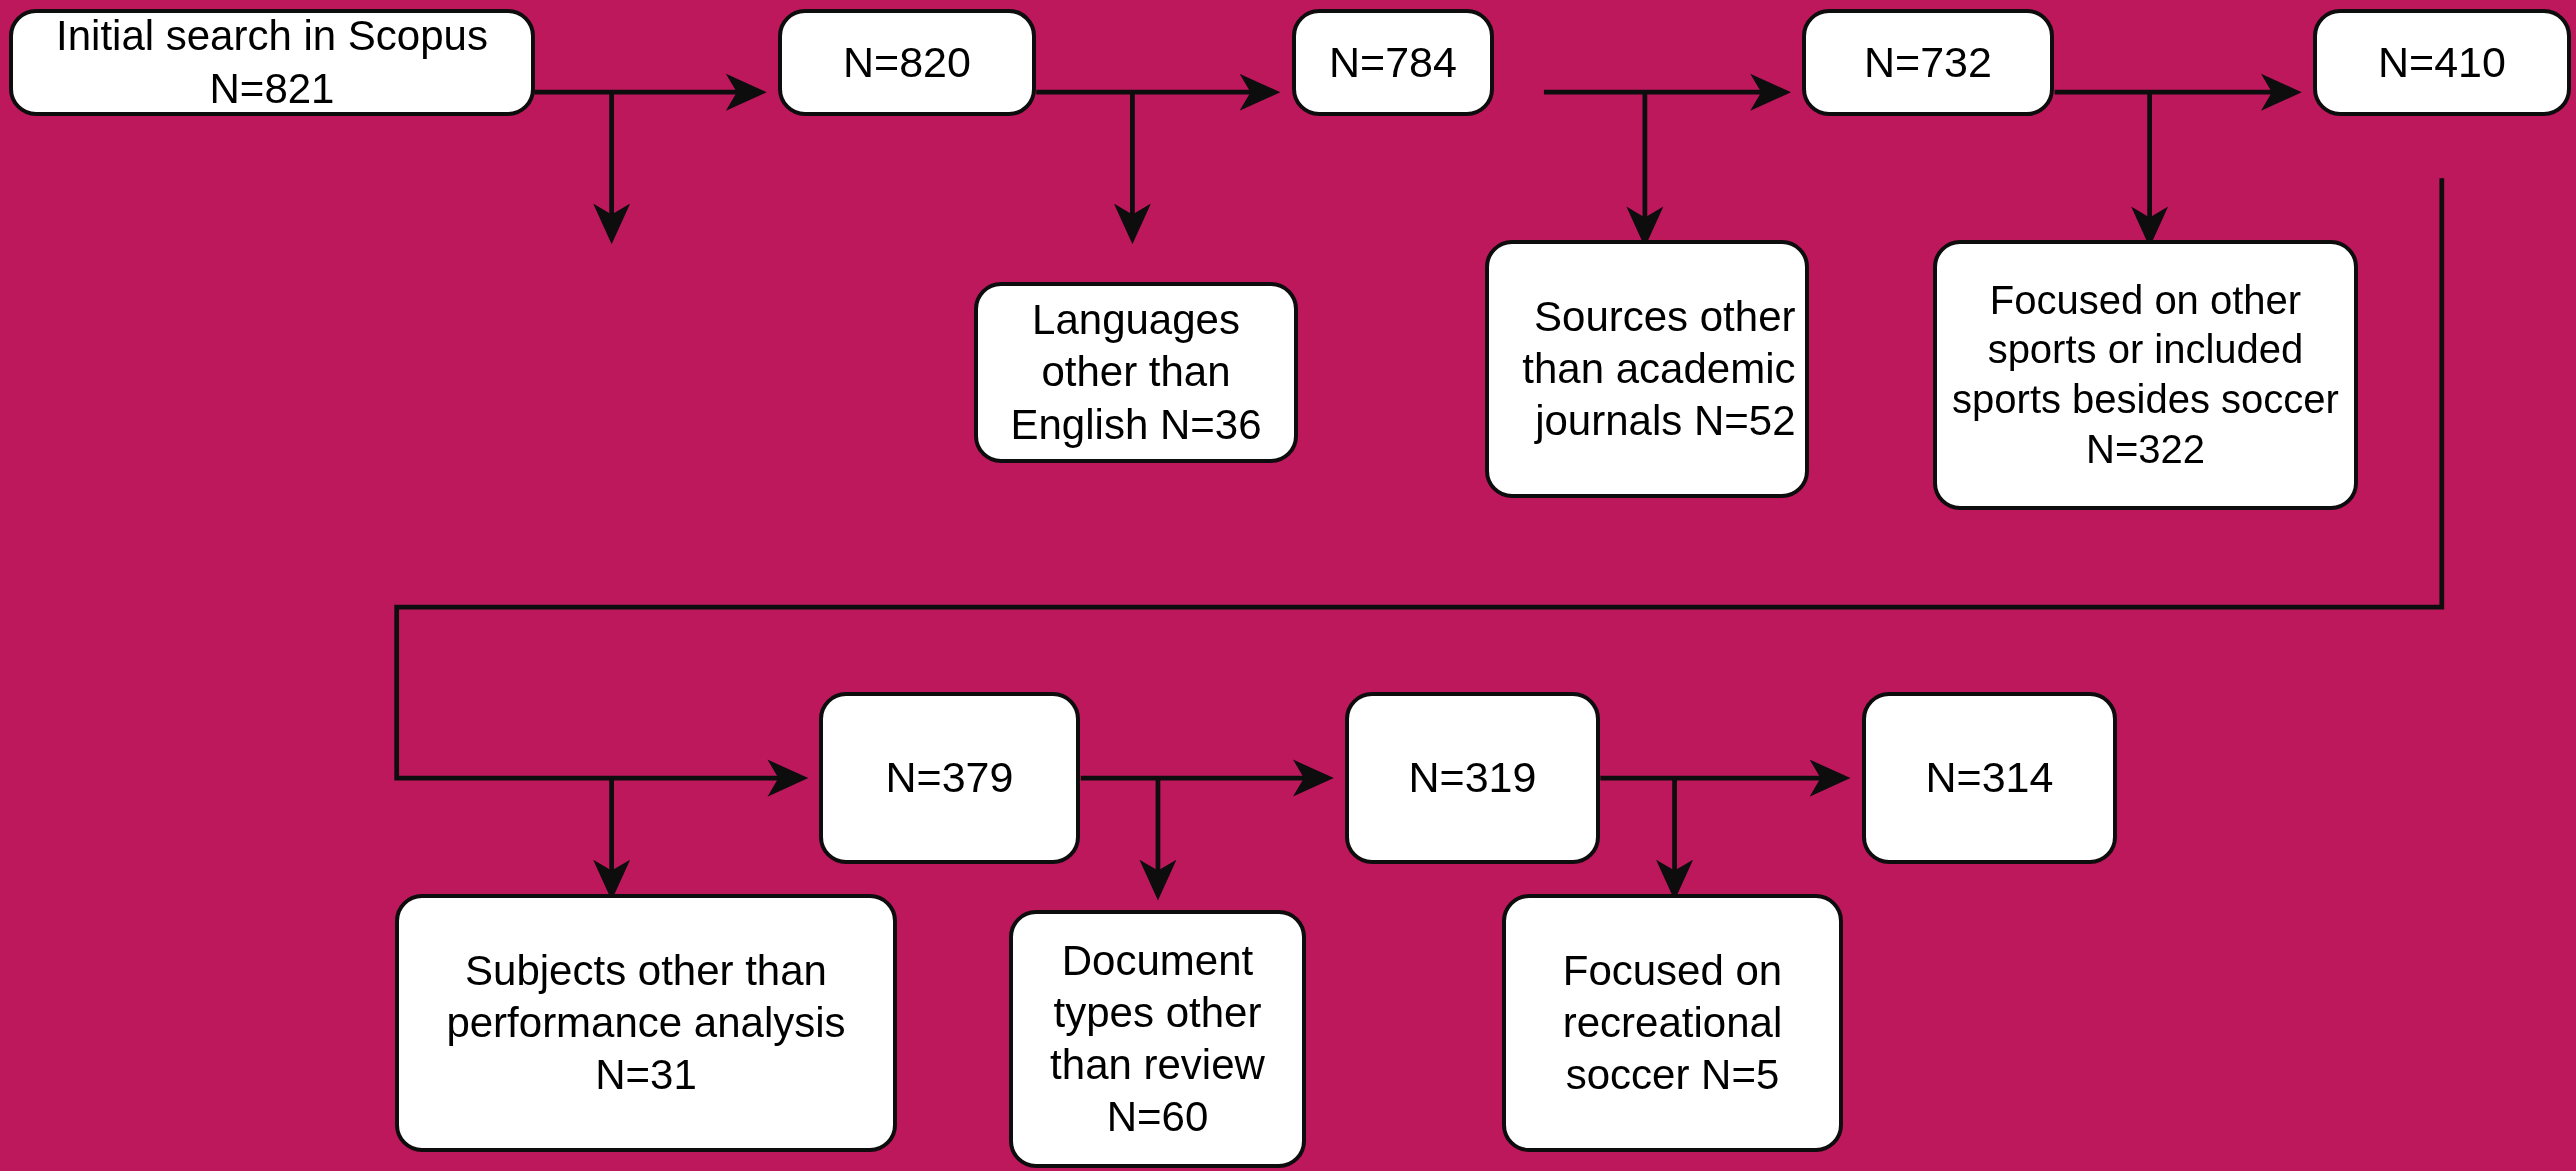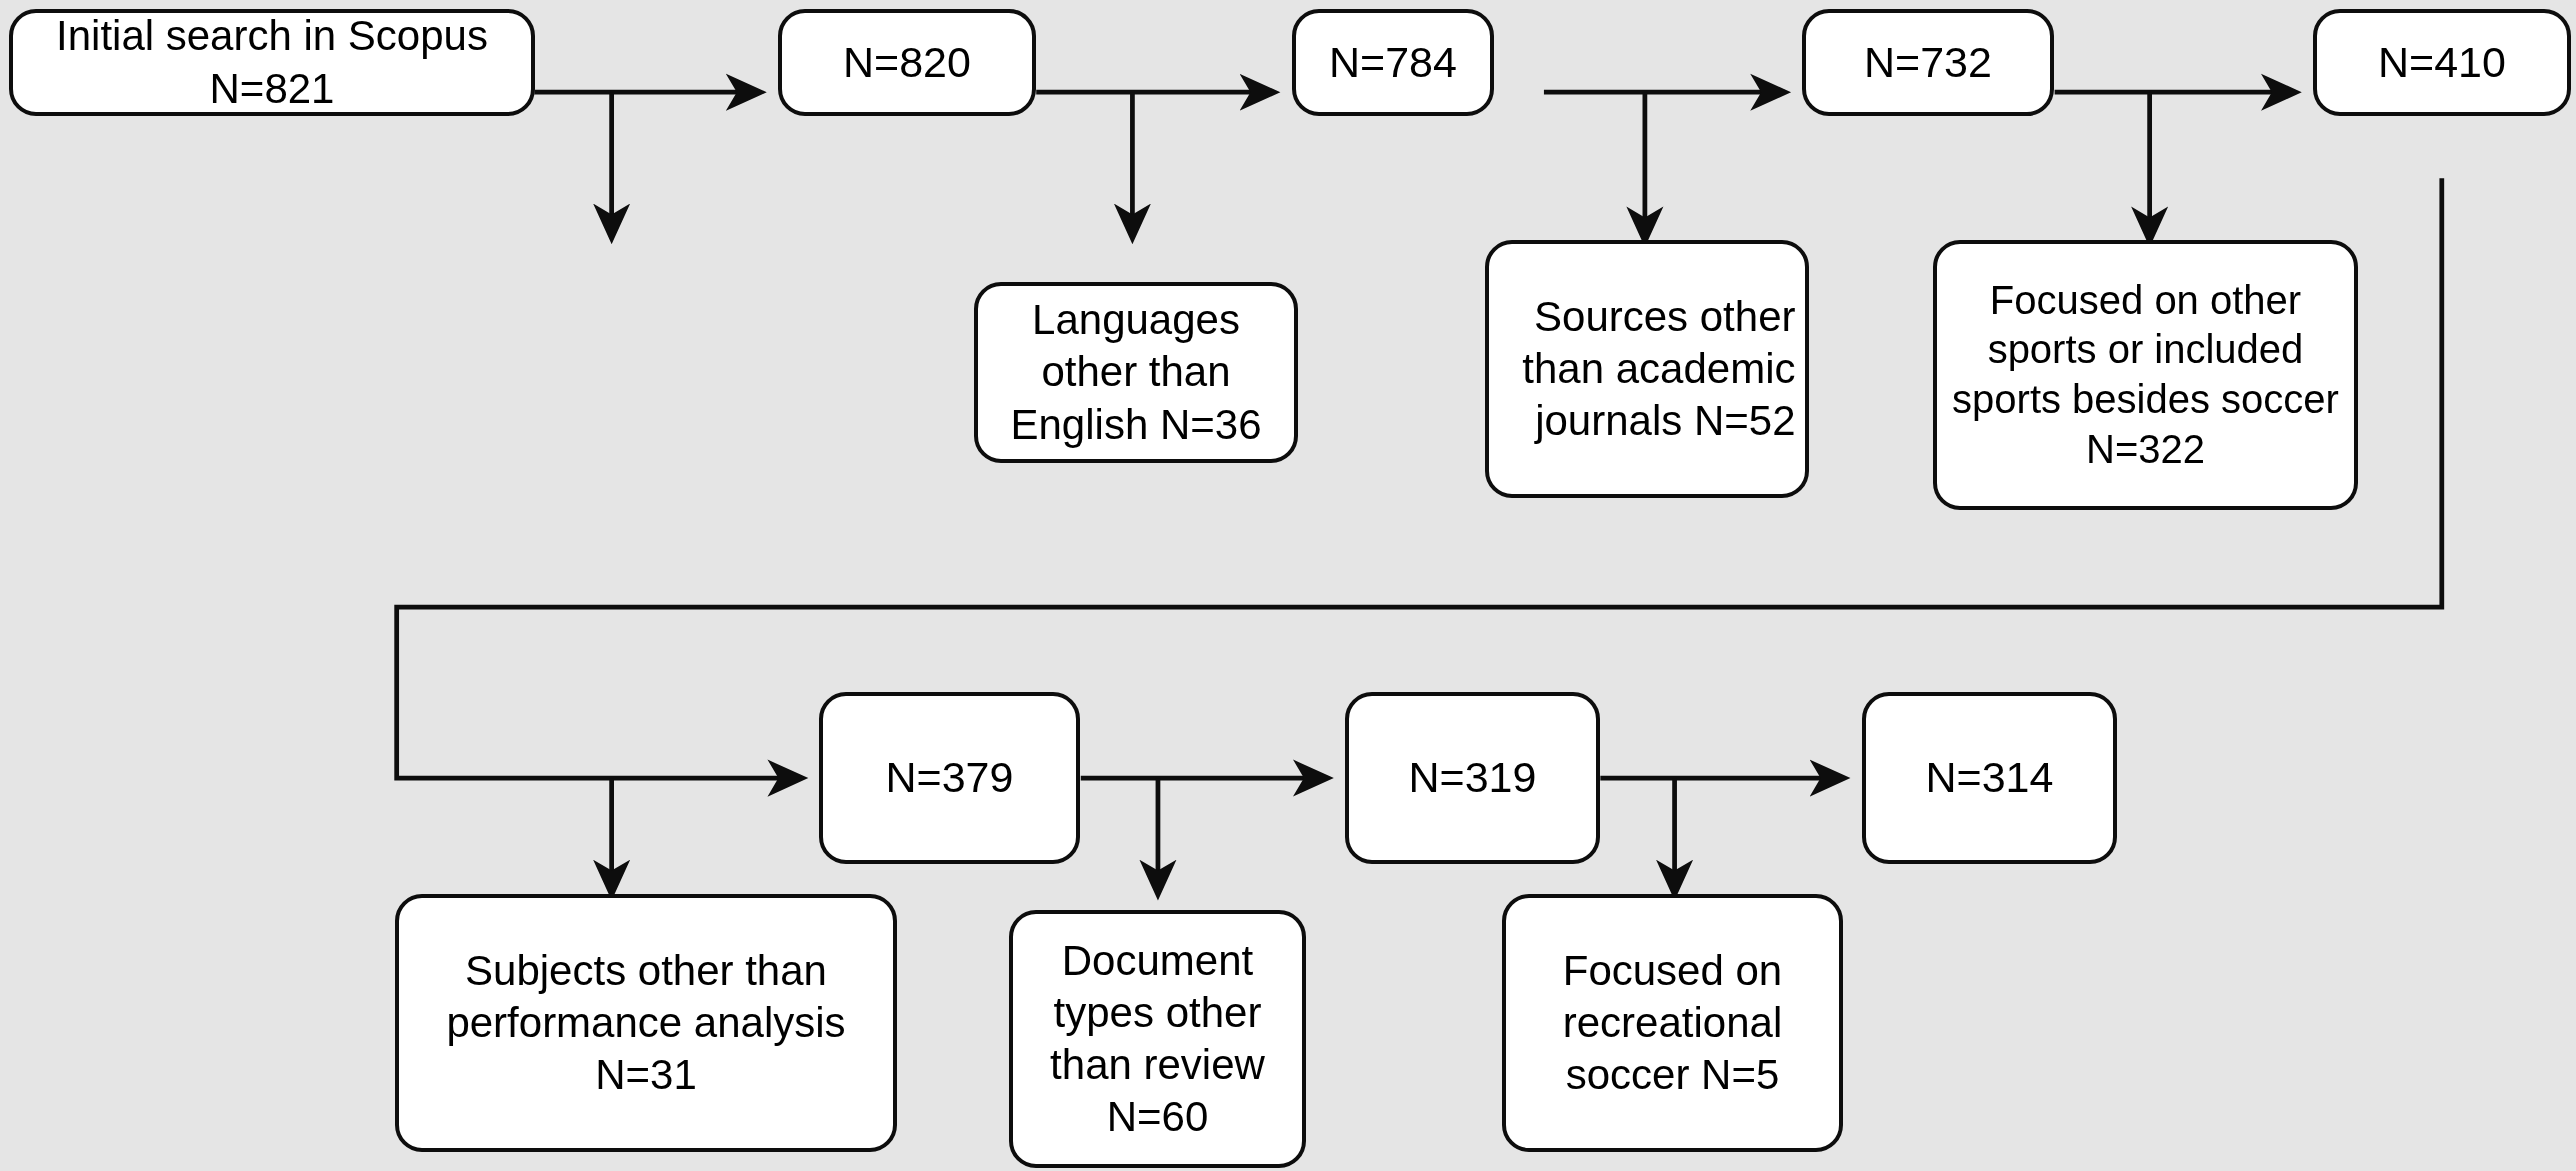--- a/index.html
+++ b/index.html
@@ -4,21 +4,21 @@
 <style>
   html, body {
     margin: 0;
     padding: 0;
     background: #ffffff;
   }
   #stage {
     position: relative;
     width: 2576px;
     height: 1172px;
-    background: #e5e5e5;
+    background: #be185d;
     overflow: hidden;
     font-family: "Liberation Sans", sans-serif;
   }
   #flow-svg {
     position: absolute;
     left: 0;
     top: 0;
     width: 2576px;
     height: 1172px;
   }

